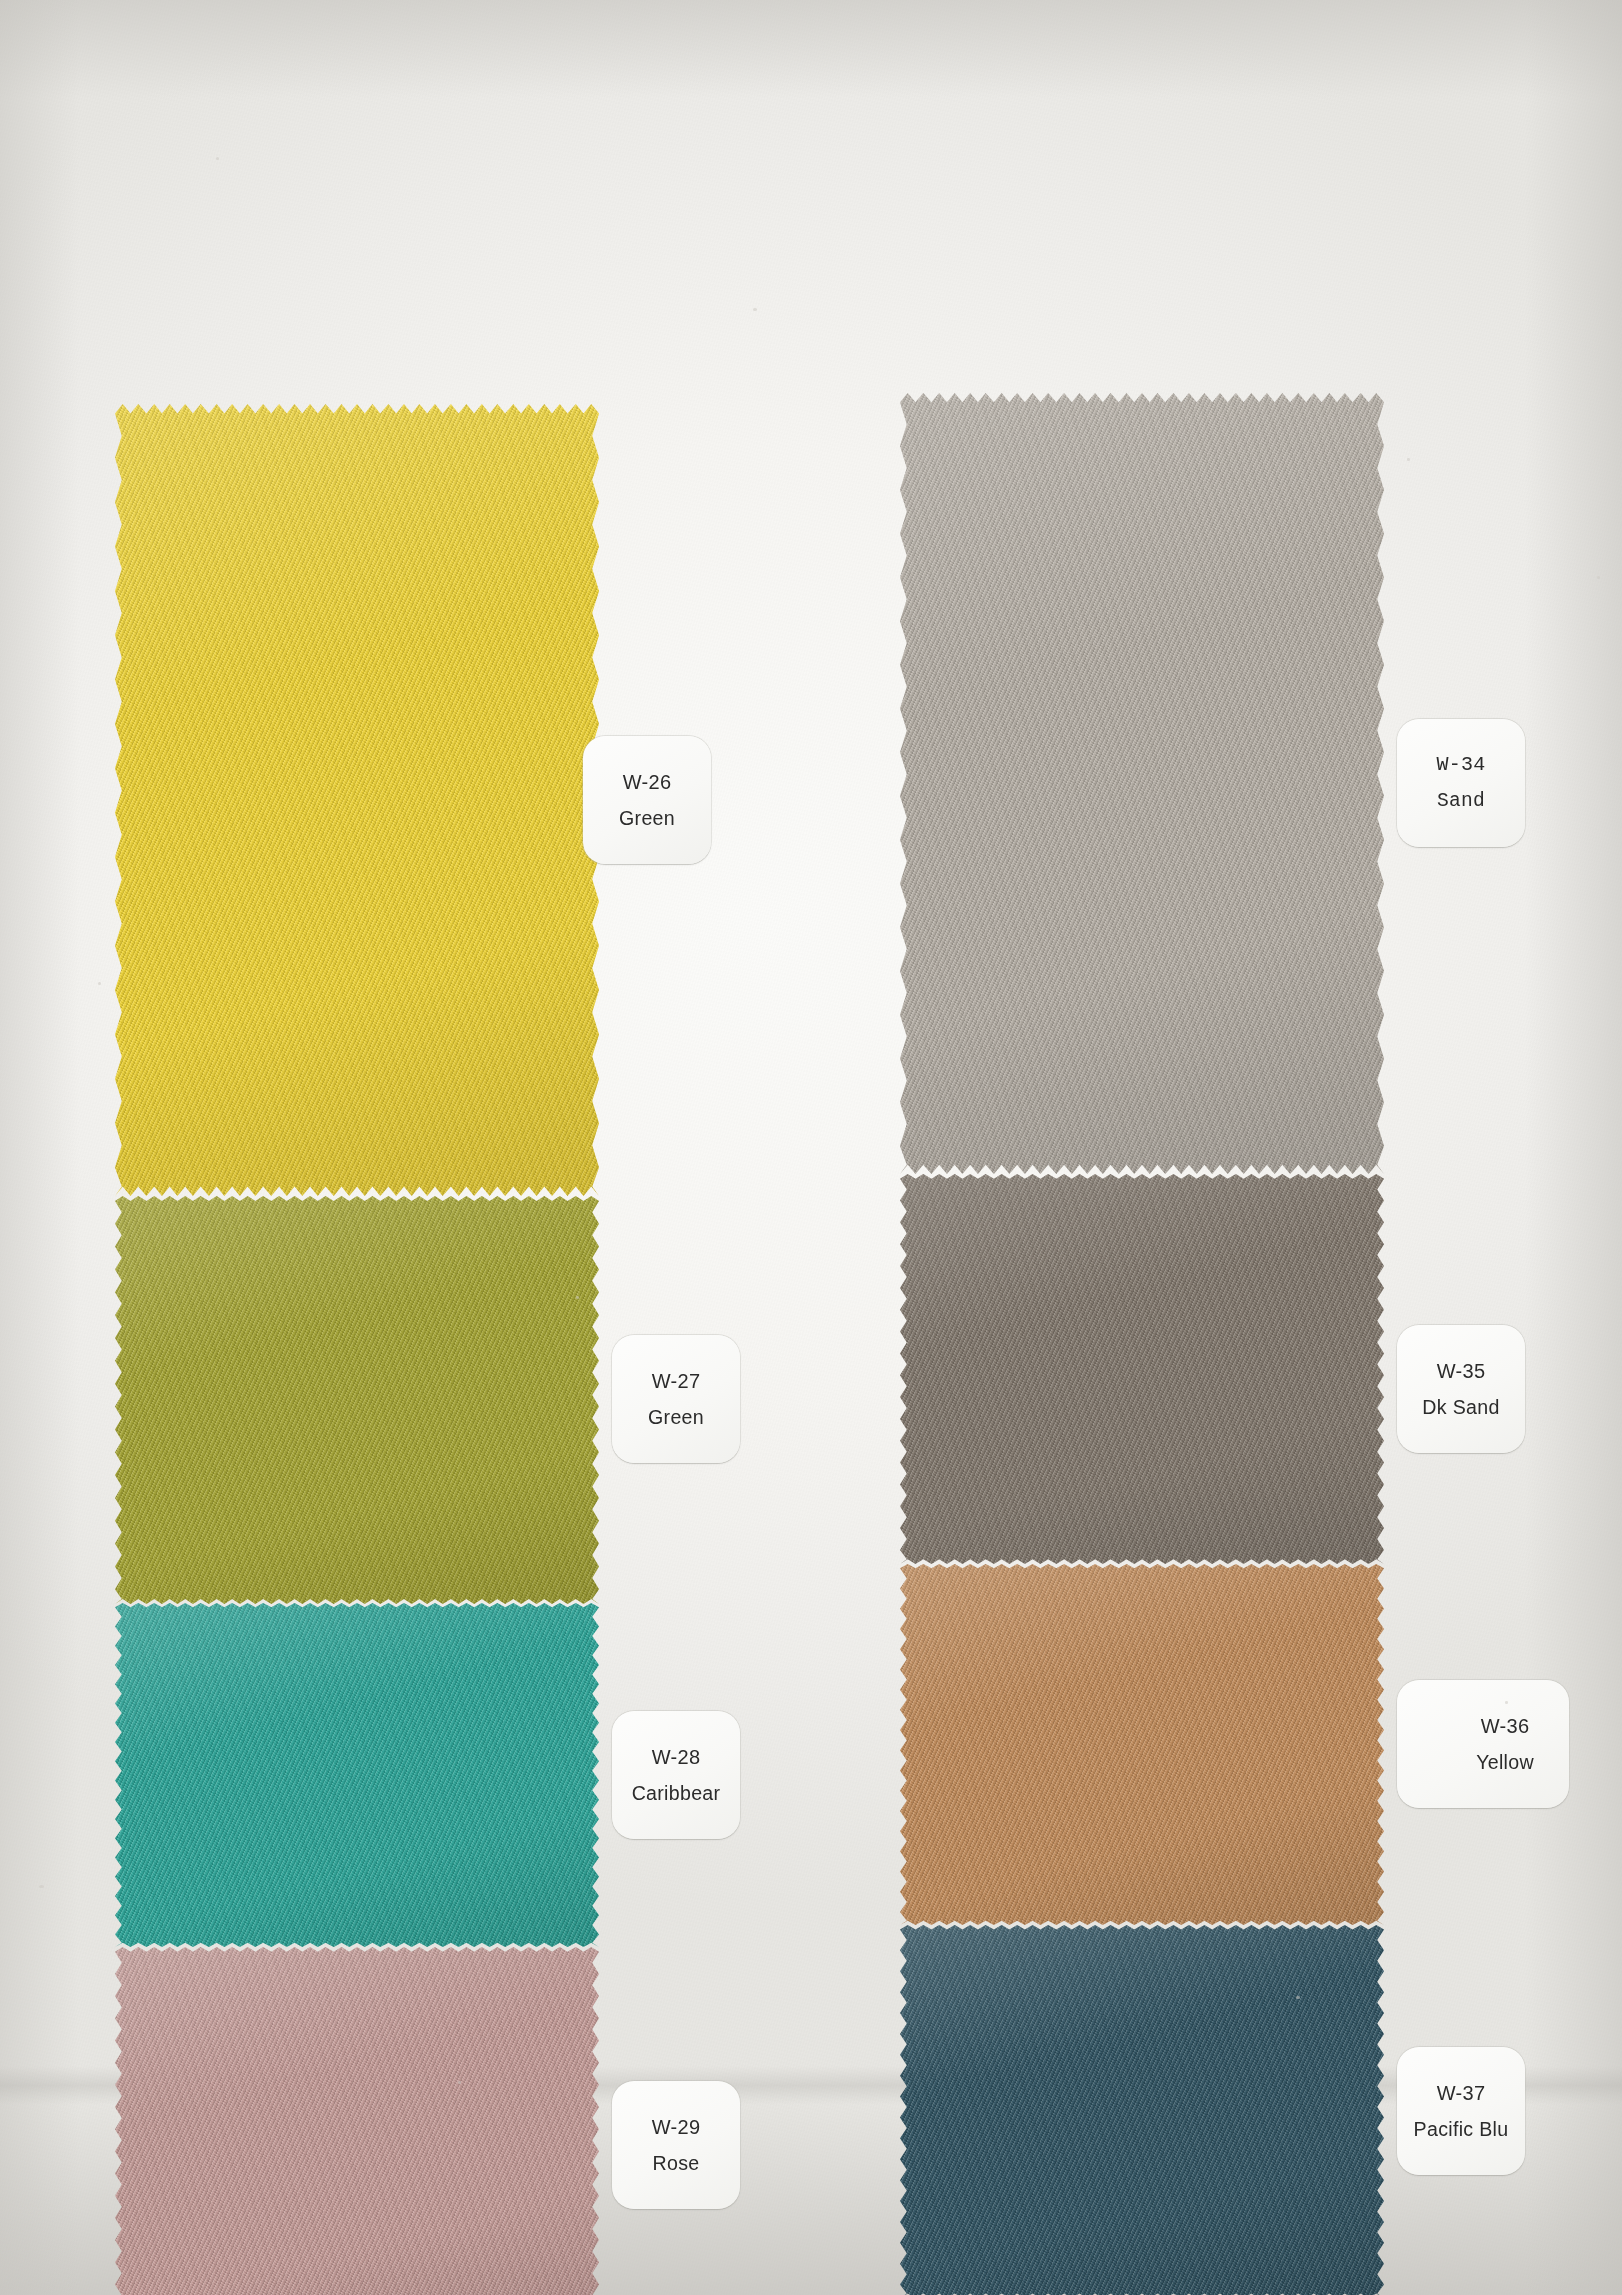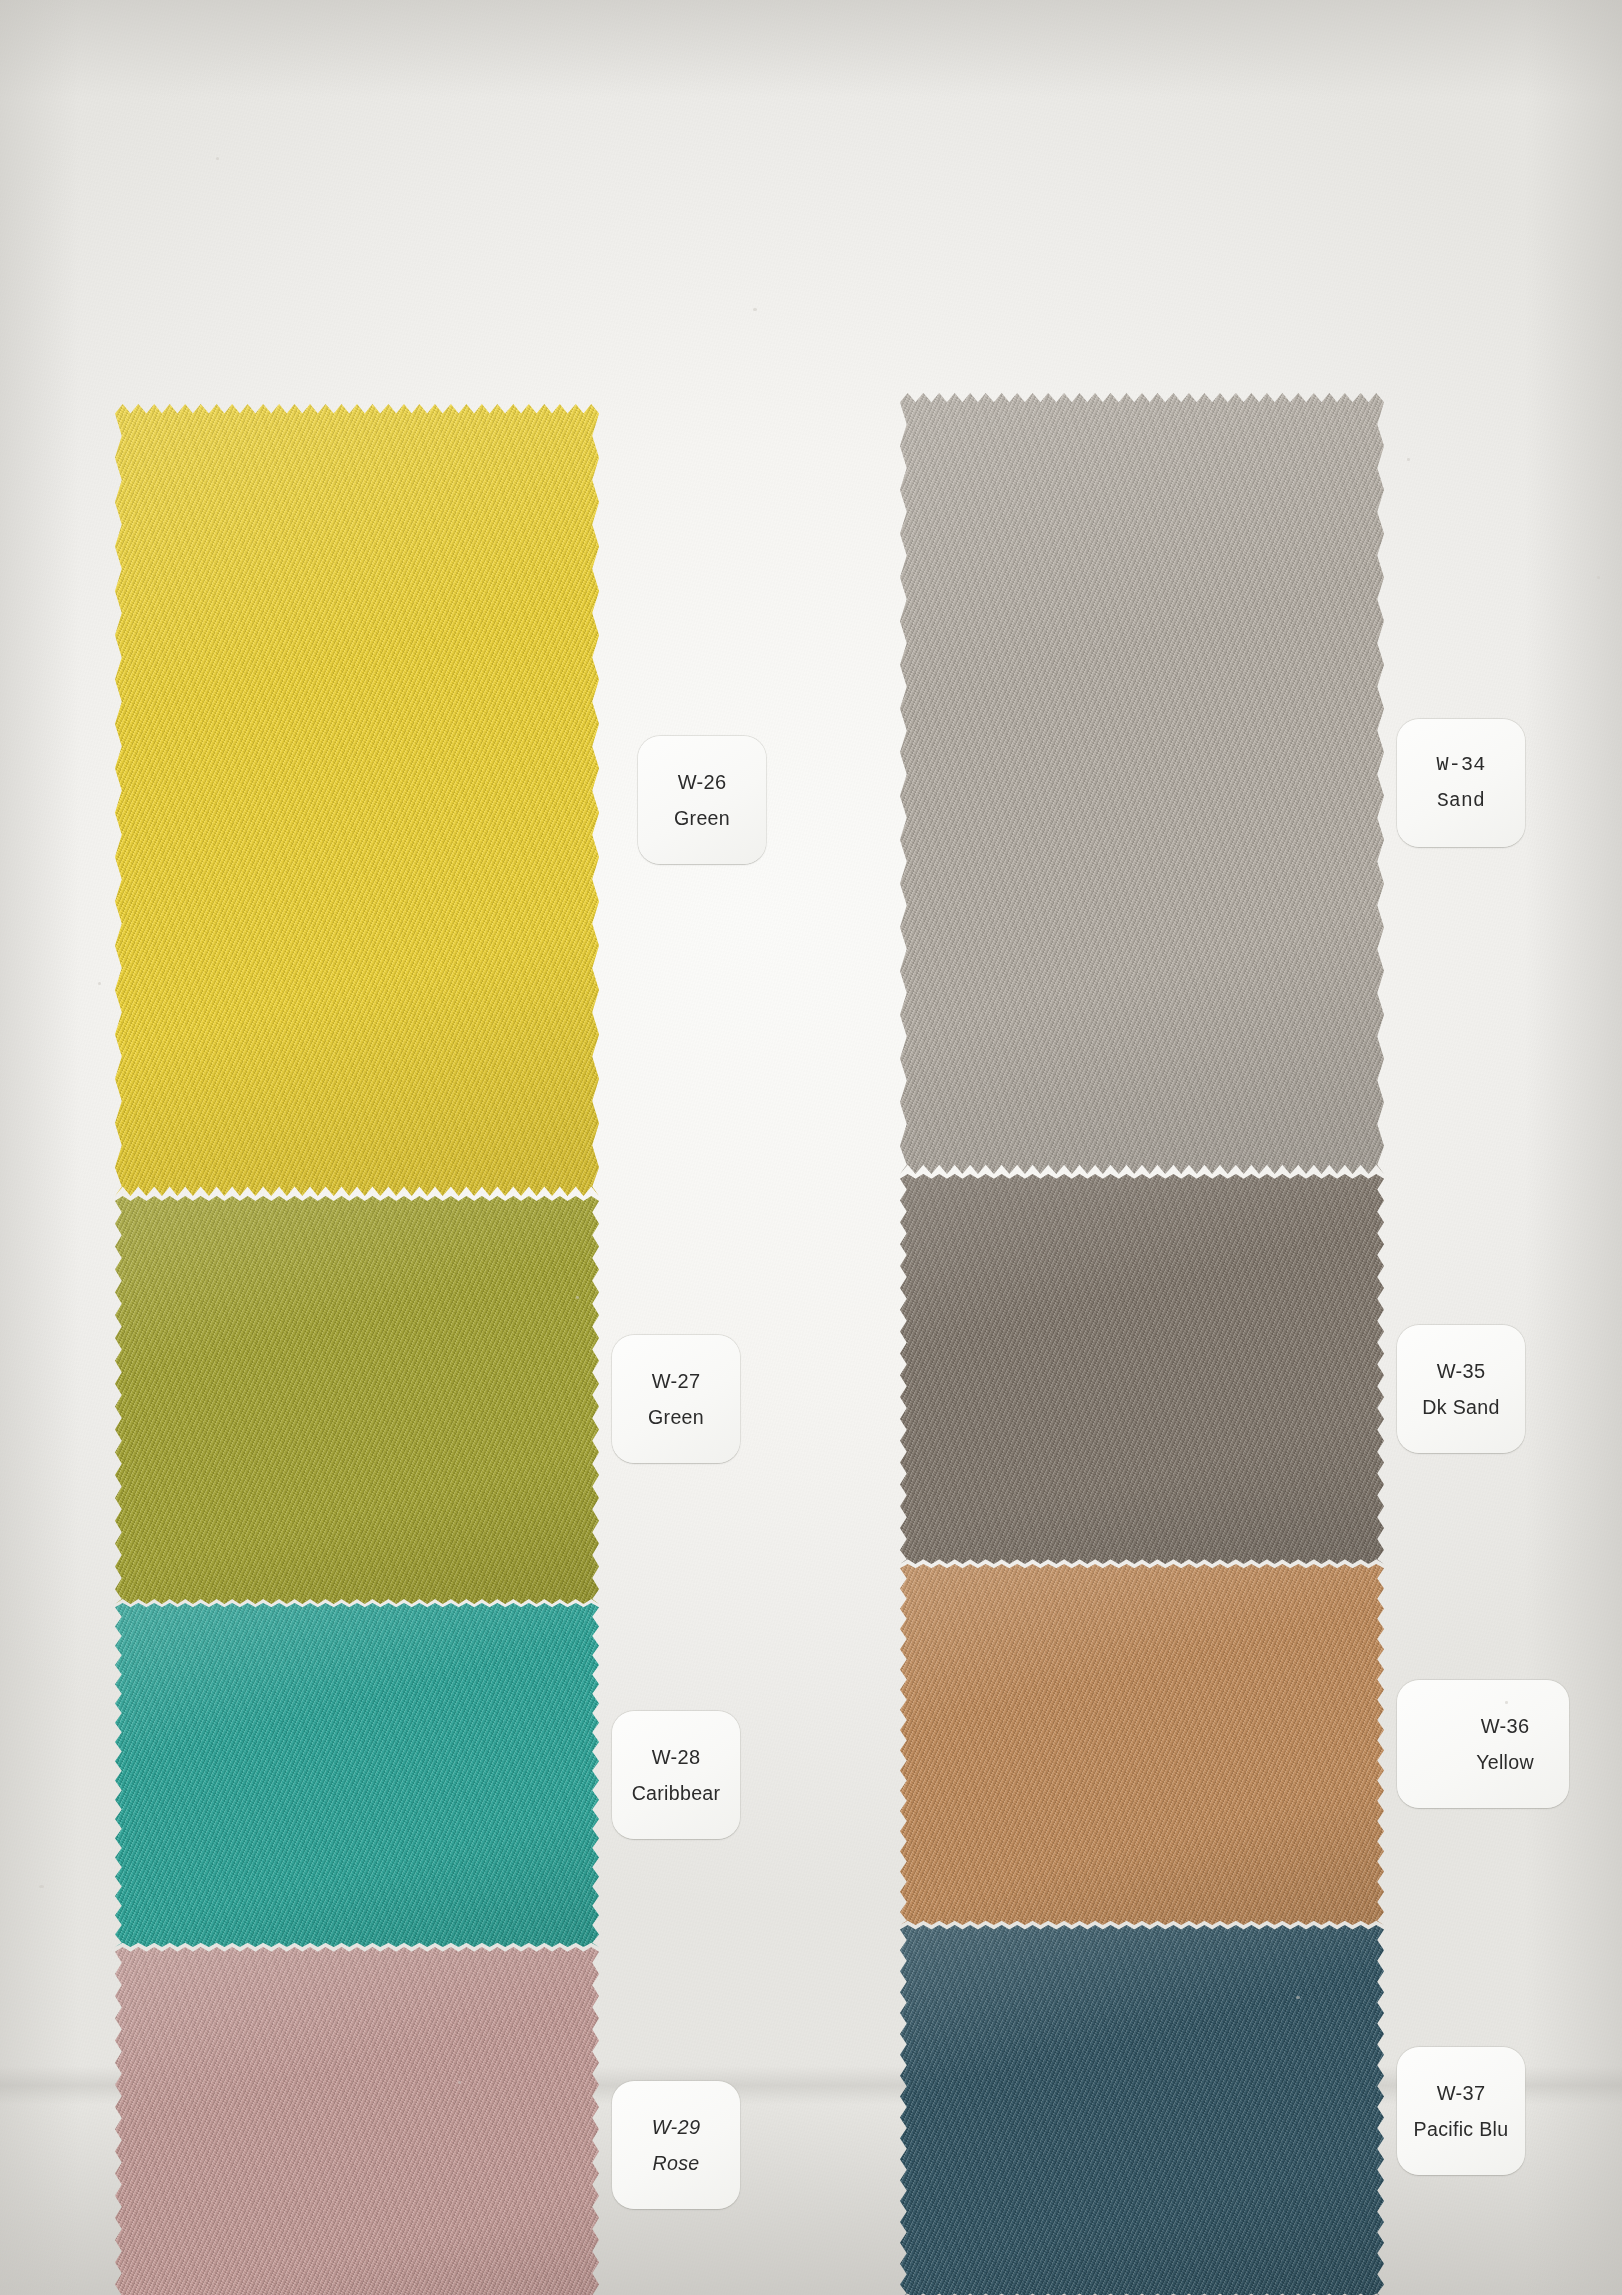--- a/index.html
+++ b/index.html
@@ -176,21 +176,21 @@
   <div id="vignette-right"></div>
   <div id="scan-shadow-band"></div>
 
   <div class="swatch-column" id="column-left">
       <div class="swatch-row" style="position: absolute; left: 0px; top: 0px; width: 484px; height: 792px;">
         <div class="fabric pinked" style="height: 792px; background: rgb(237, 210, 52); position: absolute; inset: 0px;">
           <div class="fabric-body"></div>
           <div class="fabric-sheen"></div>
         </div>
       </div>
-      <div class="swatch-label" style="left: 523px; top: 332px;">
+      <div class="swatch-label" style="left: 468px; top: 332px;">
         <div class="label-code">W-26</div>
         <div class="label-name">Green</div>
       </div>
       <div class="swatch-row" style="position: absolute; left: 0px; top: 792px; width: 484px; height: 408px;">
         <div class="fabric pinked" style="height: 408px; background: rgb(163, 163, 49); position: absolute; inset: 0px;">
           <div class="fabric-body"></div>
           <div class="fabric-sheen"></div>
         </div>
       </div>
       <div class="swatch-label" style="left: 497px; top: 931px;">
@@ -206,21 +206,21 @@
       <div class="swatch-label" style="left: 497px; top: 1307px; text-align: right;">
         <div class="label-code">W-28</div>
         <div class="label-name">Caribbear</div>
       </div>
       <div class="swatch-row" style="position: absolute; left: 0px; top: 1543px; width: 484px; height: 396px;">
         <div class="fabric pinked" style="height: 396px; background: rgb(195, 154, 150); position: absolute; inset: 0px;">
           <div class="fabric-body"></div>
           <div class="fabric-sheen"></div>
         </div>
       </div>
-      <div class="swatch-label" style="left: 497px; top: 1677px; font-style: italic;">
+      <div class="swatch-label" style="left: 497px; top: 1677px;">
         <div class="label-code">W-29</div>
         <div class="label-name">Rose</div>
       </div>
     </div>
   <div class="swatch-column" id="column-right">
       <div class="swatch-row" style="position: absolute; left: 0px; top: 0px; width: 484px; height: 781px;">
         <div class="fabric pinked" style="height: 781px; background: rgb(180, 173, 164); position: absolute; inset: 0px;">
           <div class="fabric-body"></div>
           <div class="fabric-sheen"></div>
         </div>

